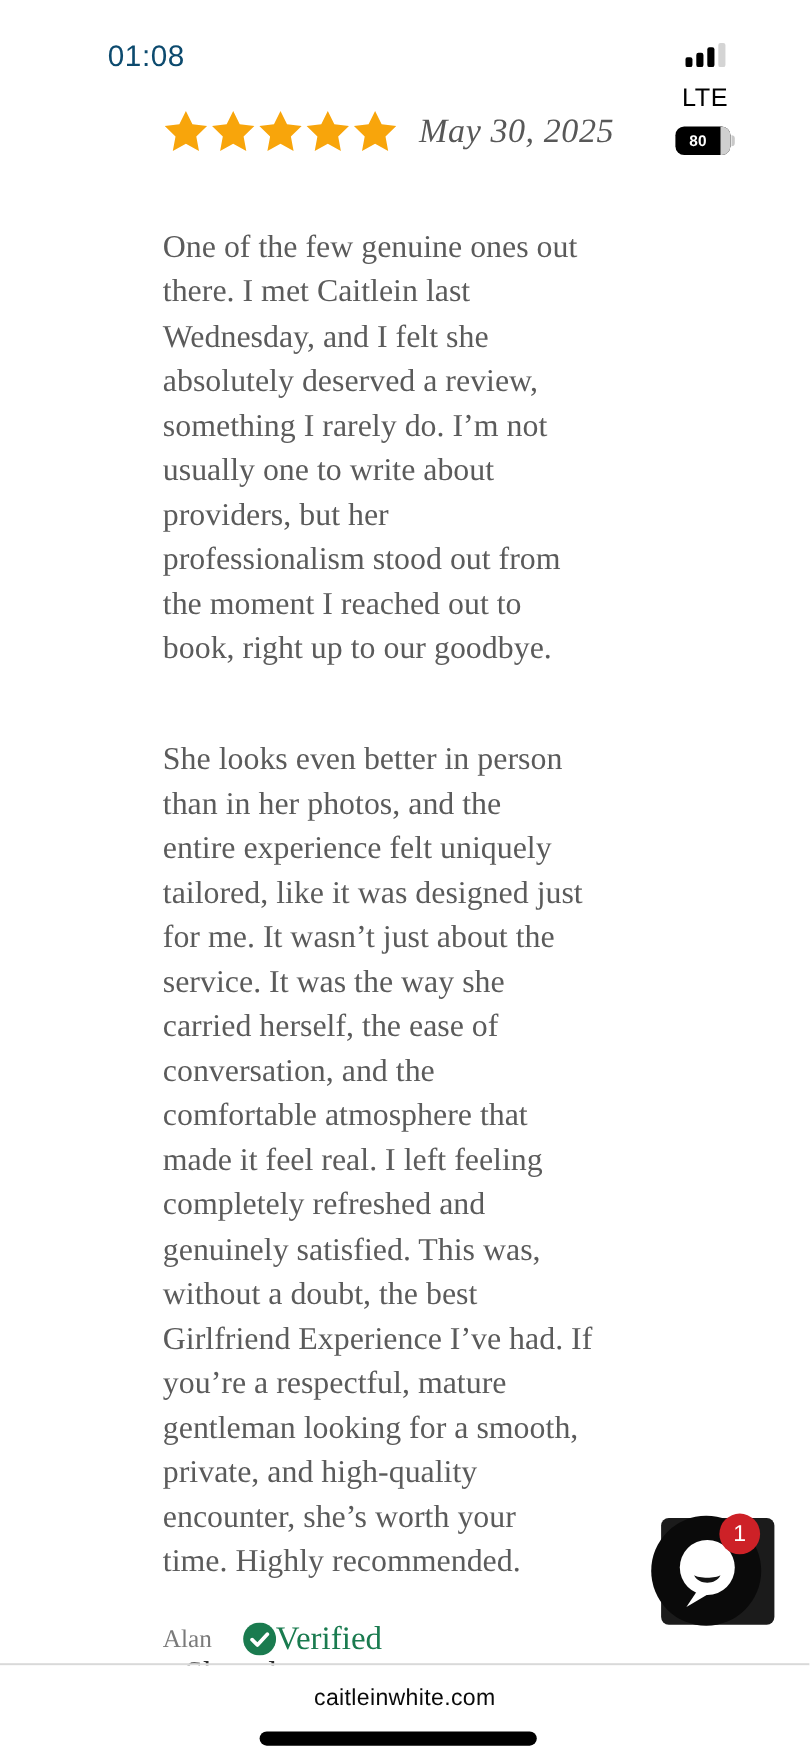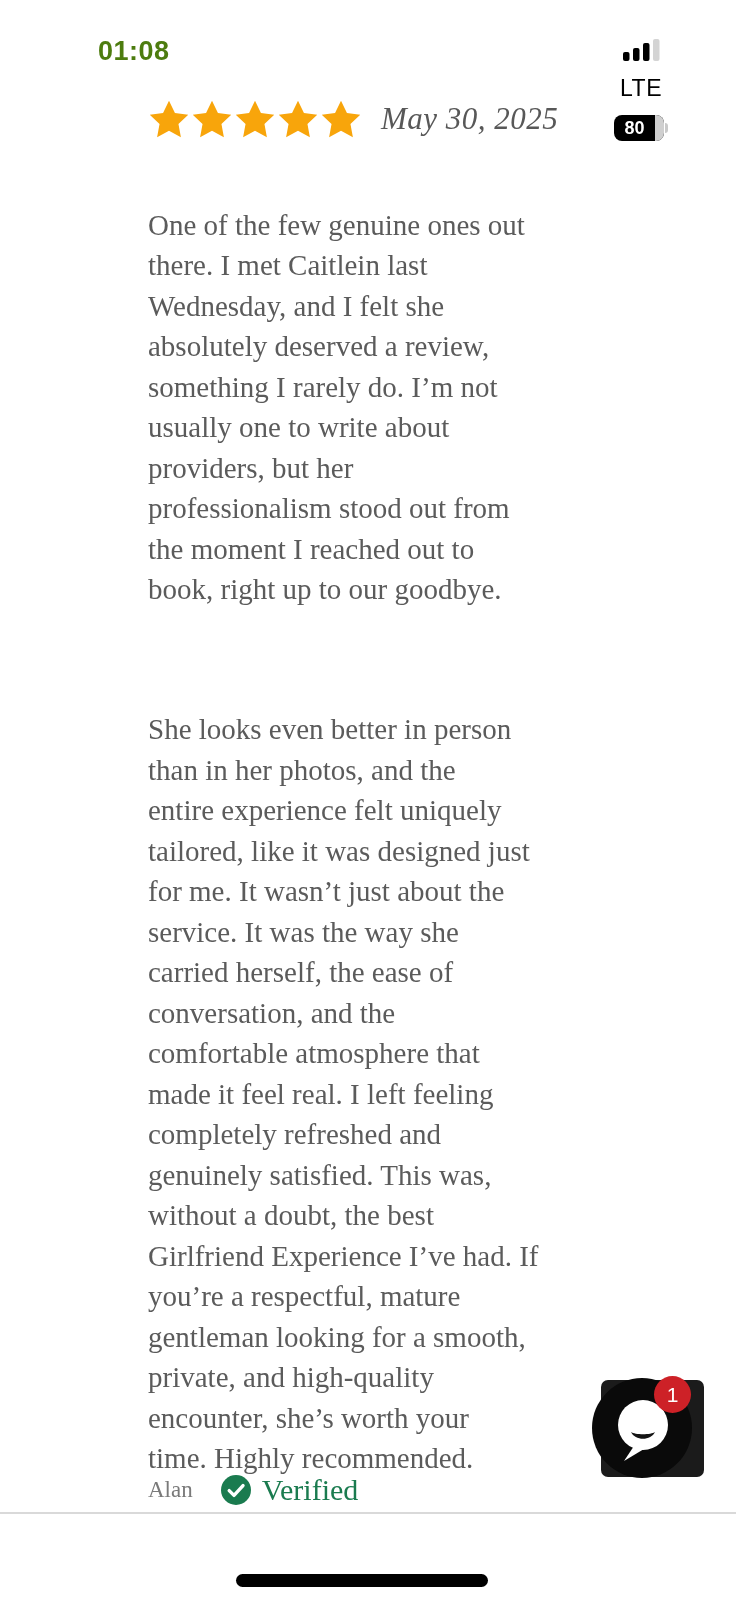--- a/index.html
+++ b/index.html
@@ -2,44 +2,44 @@
 <html><head>
 <meta charset="utf-8">
 <style>
   * { margin:0; padding:0; box-sizing:border-box; }
   html,body { width:736px; height:1600px; background:#ffffff; }
   body { position:relative; overflow:hidden; font-family:"Liberation Serif", serif; }
 
   
   .status-bar { position:absolute; top:30px; left:0; width:736px; height:44px; }
   .status-time { position:absolute; left:98px; top:6px; font-family:"Liberation Sans",sans-serif;
-                 font-size:27px; font-weight:700; color:#4d7c0f; letter-spacing:.5px; }
+                 font-size:27px; font-weight:400; color:#0c4a6e; letter-spacing:.5px; }
   .status-right { position:absolute; right:68px; top:8px; display:flex; align-items:center; gap:13px;flex-direction:column; }
   .net-label { font-family:"Liberation Sans",sans-serif; font-size:23px; font-weight:500; color:#000; letter-spacing:.5px; }
   .battery { position:relative; display:flex; align-items:center; }
   .battery-body { position:relative; width:50px; height:26px; border-radius:8px; background:#000; overflow:hidden; }
   .battery-empty { position:absolute; right:0; top:0; width:9px; height:26px; background:#cfcfcf; }
   .battery-text { position:absolute; left:0; top:0; width:41px; height:26px; display:flex; align-items:center;
-                  justify-content:center; font-family:"Liberation Sans",sans-serif; font-size:18px; font-weight:700; color:#fff; }
+                  justify-content:center; font-family:"Liberation Sans",sans-serif; font-size:14px; font-weight:700; color:#fff; }
   .battery-cap { width:3px; height:10px; background:#c9c9c9; border-radius:0 3px 3px 0; margin-left:1px; }
 
   
   .stars-row { position:absolute; left:148px; top:96px; display:flex; align-items:center; height:46px; }
   .stars-row svg { display:block; margin-right:1px; }
   .review-date { margin-left:18px; font-style:italic; font-size:31px; color:#585858; letter-spacing:.5px; }
 
   .review-body { position:absolute; left:148px; top:164px; font-size:29px; line-height:40.5px;
                  color:#5b5b5b; white-space:pre-line; }
-  .review-para2 { margin-top:59px; }
+  .review-para2 { margin-top:20px; }
   .show-less { margin-top:22px; margin-left:20px; font-size:30px; color:#2d2d2d; cursor:pointer; width:max-content; }
 
   .reviewer-row { position:absolute; left:148px; top:1470px; display:flex; align-items:center; height:40px; }
   .reviewer-name { font-size:23px; color:#7a7a7a; }
   .verified-badge-icon { margin-left:28px; display:block; }
-  .verified-label { margin-left:11px; font-size:30px; color:#1a7b4f; }
+  .verified-label { font-size:30px; color:#1a7b4f; }
 
   
   .chat-widget { position:absolute; left:590px; top:1377px; width:116px; height:102px; cursor:pointer; }
   .chat-widget svg { display:block; }
   .chat-badge { position:absolute; left:64px; top:-1px; width:37px; height:37px; border-radius:50%;
                 background:#cd2127; color:#fff; font-family:"Liberation Sans",sans-serif; font-size:21px;
                 display:flex; align-items:center; justify-content:center; }
 
   
   .divider { position:absolute; left:0; top:1512px; width:736px; height:2px; background:#d9d9d9; }
@@ -140,14 +140,15 @@
     <circle cx="52" cy="51" r="50" fill="#0a0a0a"></circle>
     <path d="M46 66 L34 84 L54 72 Z" fill="#ffffff"></path>
     <circle cx="53" cy="48" r="25" fill="#ffffff"></circle>
     <path d="M41 55 C45 58 61 58 65 55 C61 64 45 64 41 55 Z" fill="#141414"></path>
   </svg>
   <div class="chat-badge">1</div>
 </div>
 
 <div class="divider"></div>
 <div class="browser-bar">
+  <div class="browser-url">caitleinwhite.com</div>
   <div class="home-indicator"></div>
 </div>
 
 </body></html>

